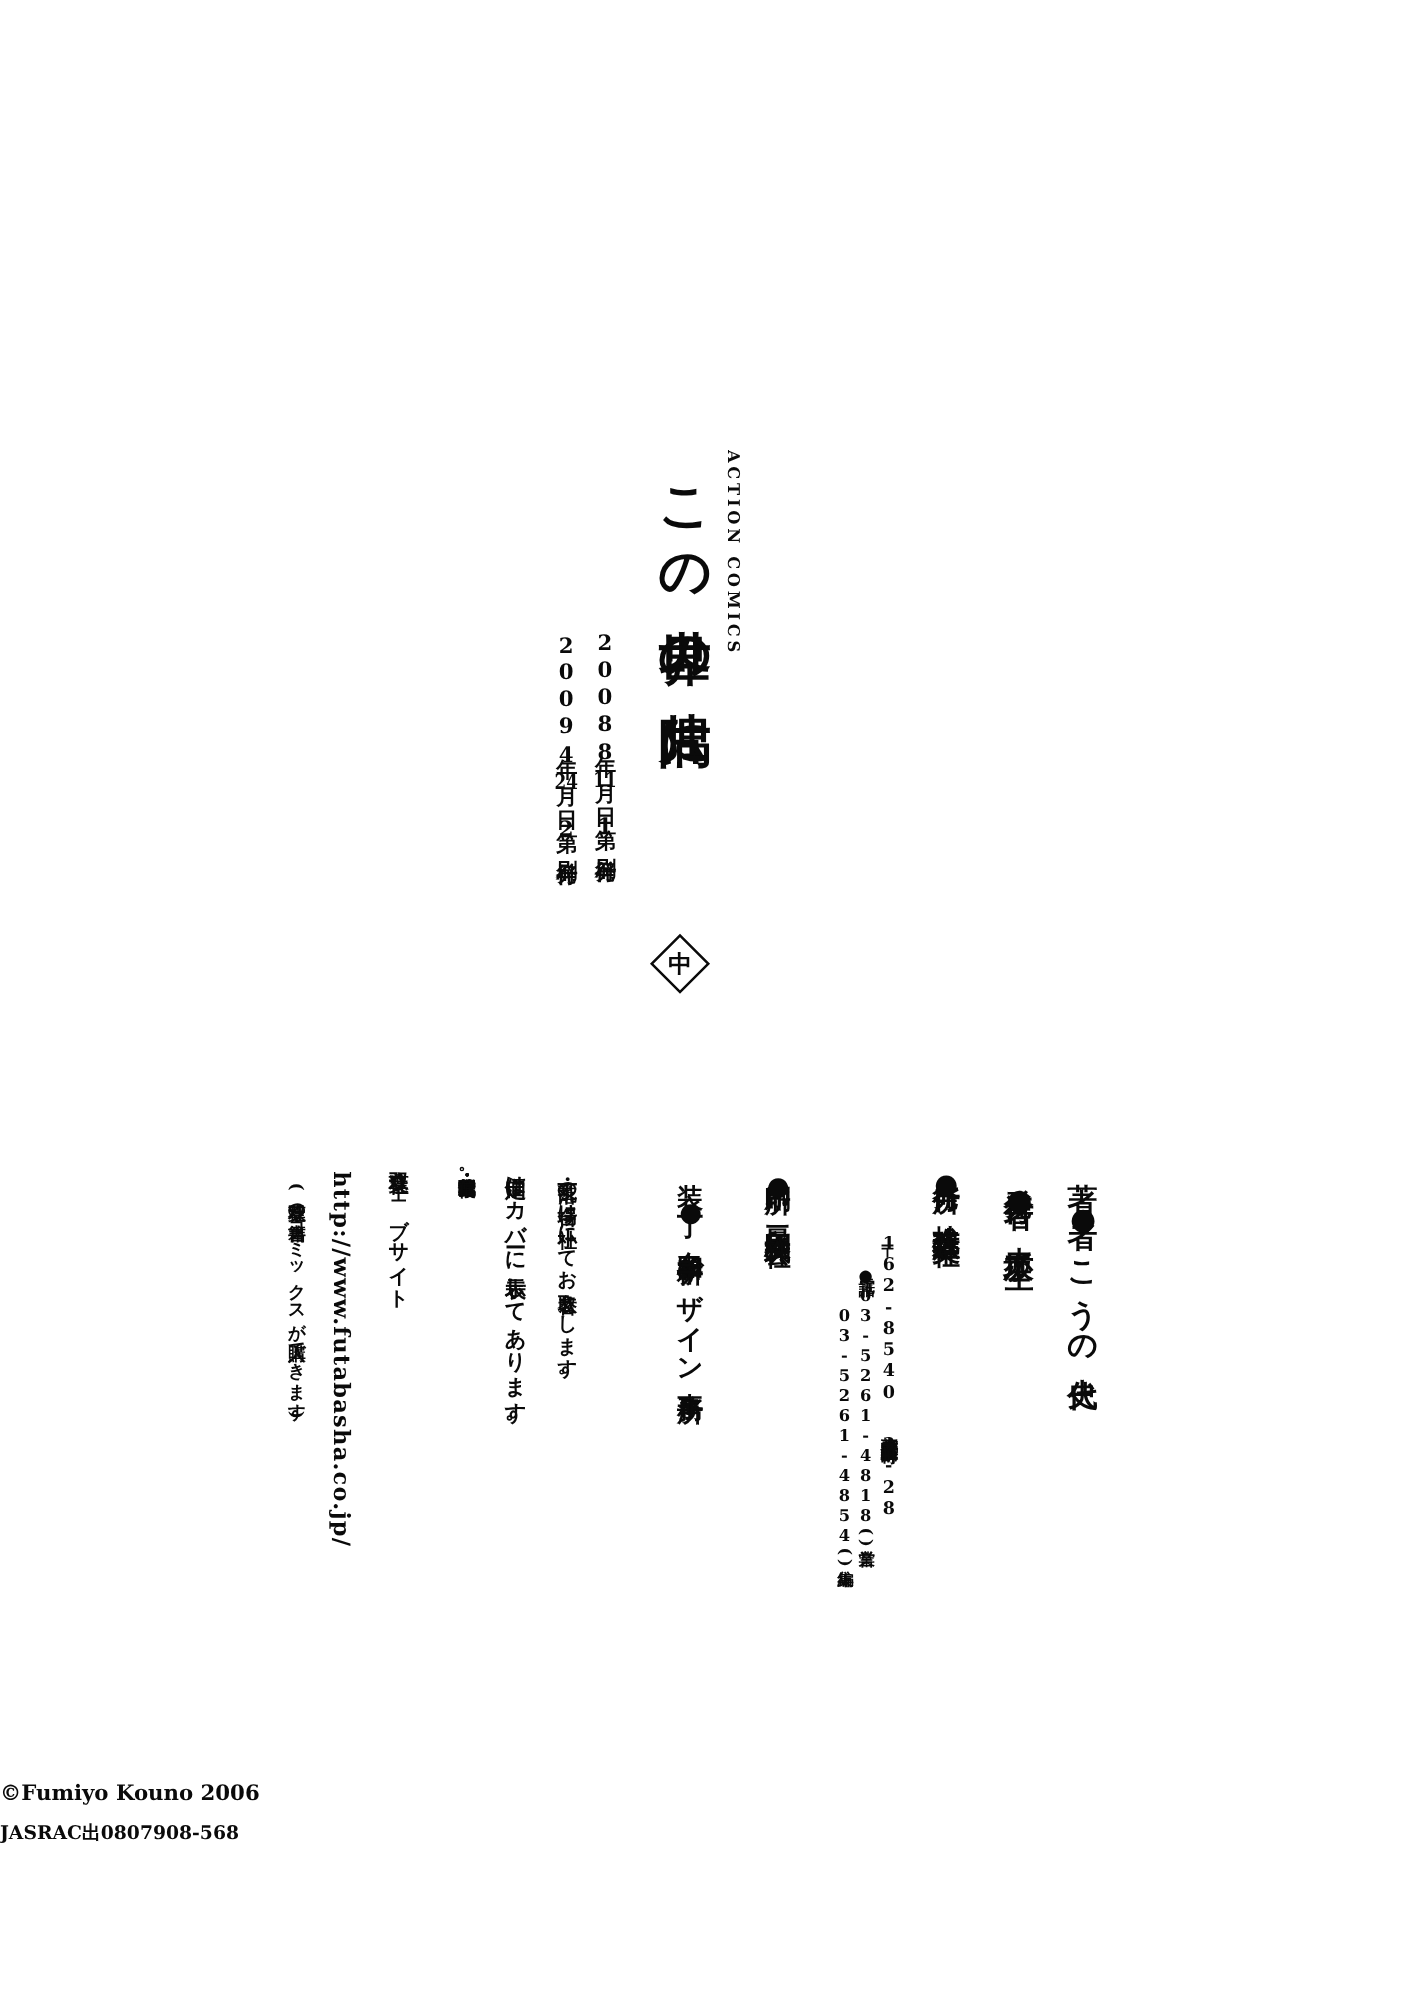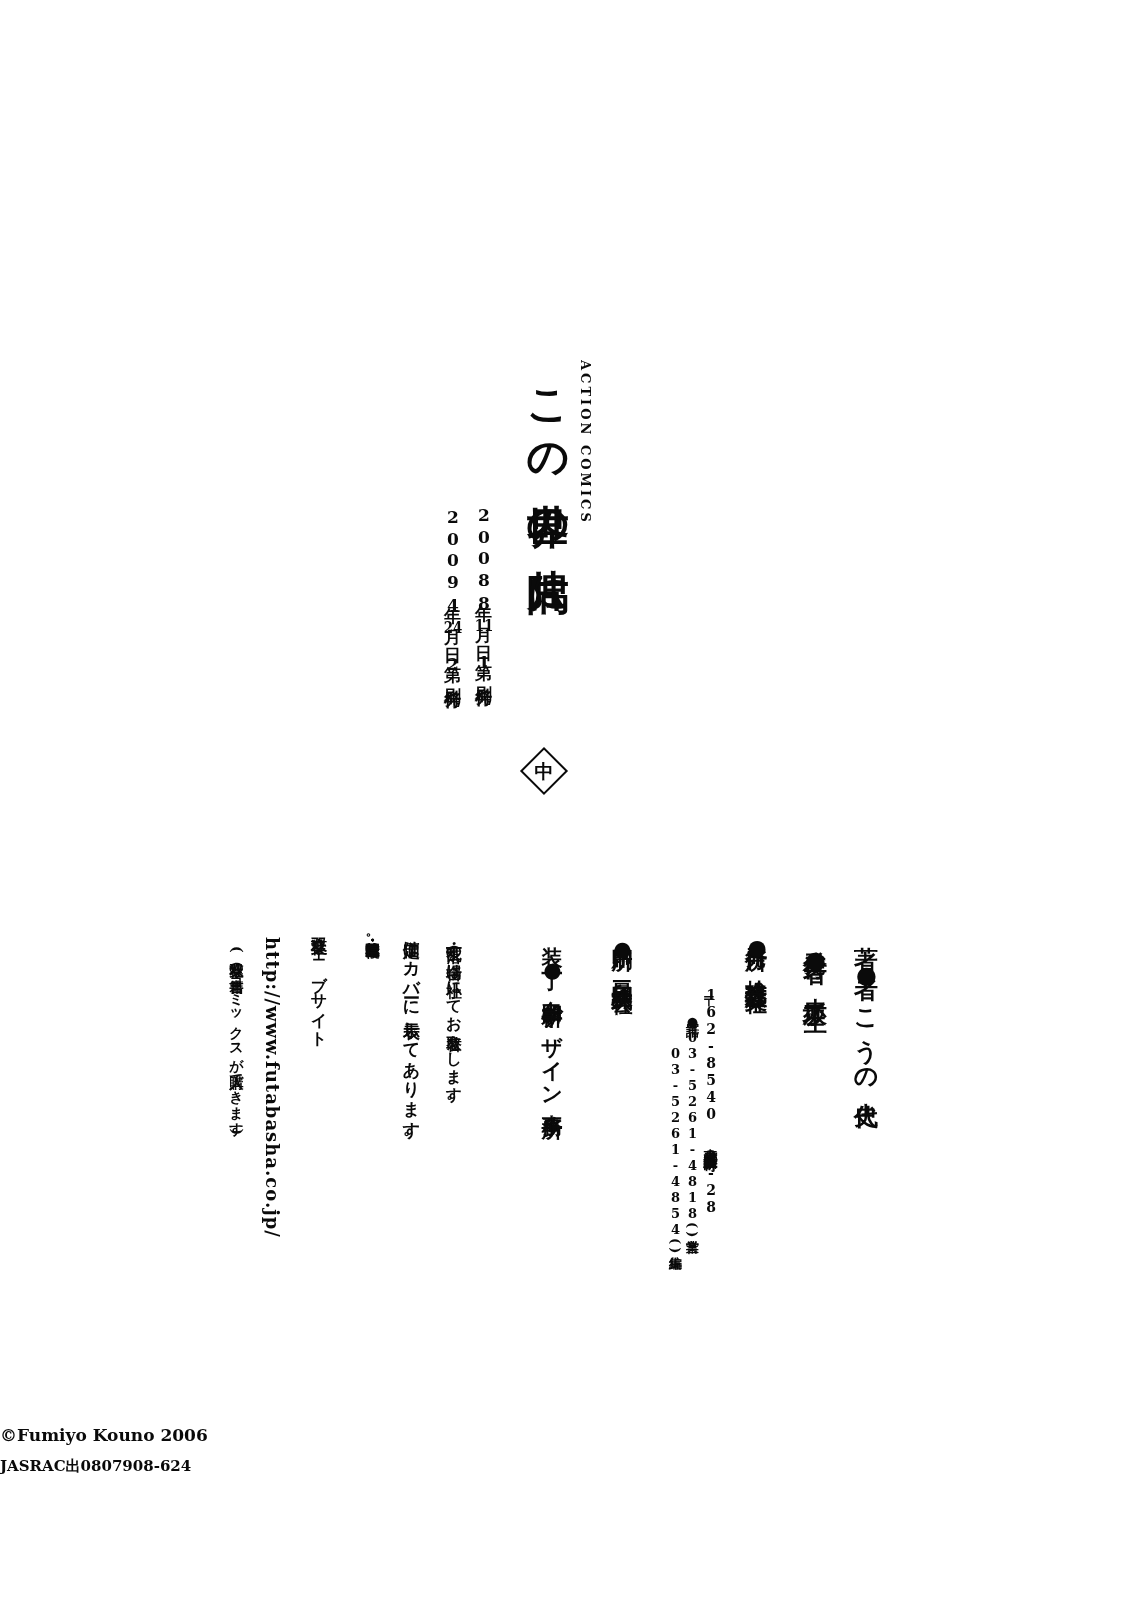--- a/index.html
+++ b/index.html
@@ -81,14 +81,14 @@
 <div class="vcol c-notice1">乱丁・落丁の場合は小社にてお取替えします。</div>
 <div class="vcol c-notice2">定価はカバーに表示してあります。</div>
 <div class="vcol c-notice3">禁無断転載・複写・放送・上映・配信。</div>
 
 <div class="vcol c-weblabel">双葉社ウェブサイト</div>
 <div class="vcol c-weburl">http://www.futabasha.co.jp/</div>
 <div class="vcol c-webnote">(双葉社の書籍・コミックスが購入できます)</div>
 
 <div class="footer">
   <p class="f-copyright">©Fumiyo Kouno 2006</p>
-  <p class="f-jasrac">JASRAC出0807908-624</p>
+  <p class="f-jasrac">JASRAC出0807908-568</p>
 </div>
 
 </body></html>

